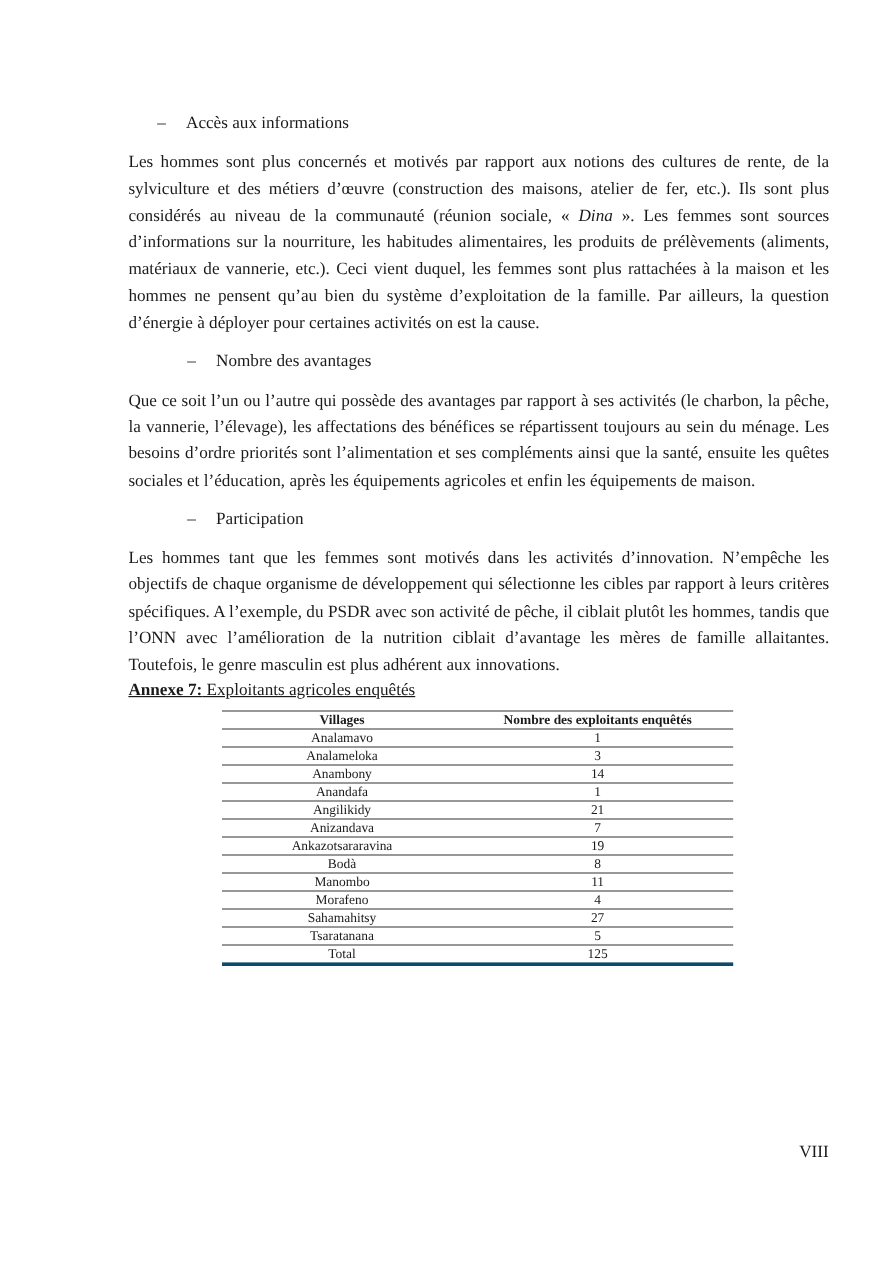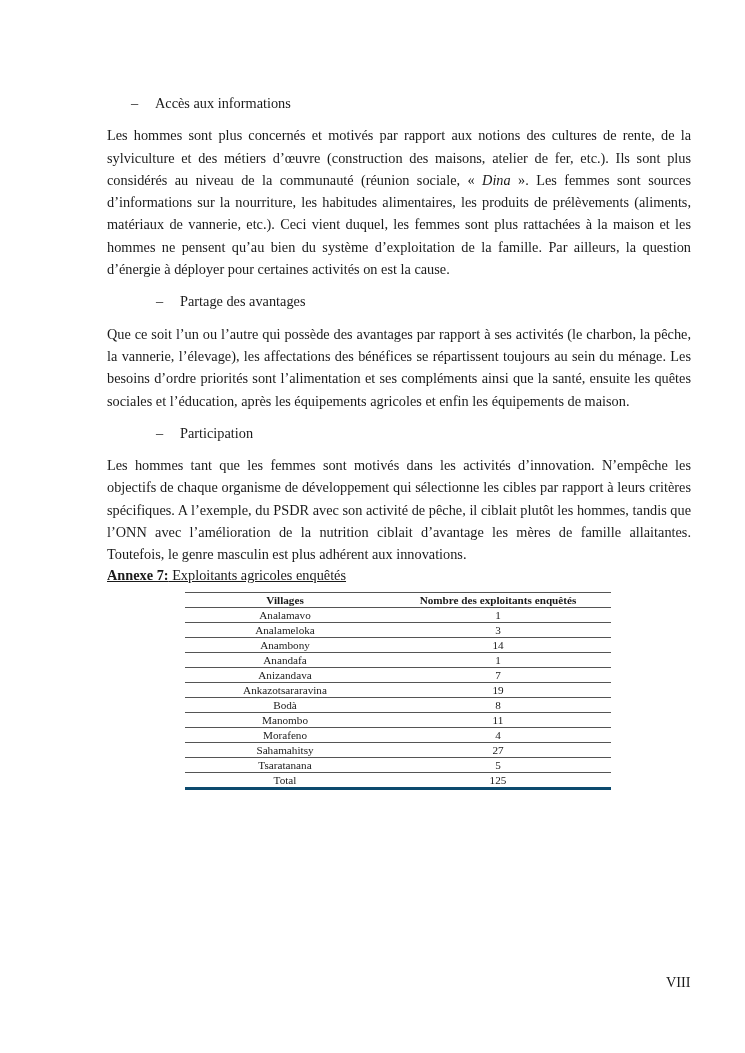--- a/index.html
+++ b/index.html
@@ -15,35 +15,35 @@
   .caption { margin: 0; line-height: 18px; }
   .caption .cap-title { text-decoration: underline; }
   .caption .cap-label { font-weight: bold; }
   table.annex { position: absolute; left: 185px; top: 592px; width: 426px; border-collapse: collapse;
                 font-size: 11.2px; line-height: 14px; }
   table.annex th, table.annex td { border-top: 1px solid #555; padding: 0; height: 14px; text-align: center; }
   table.annex tr:last-child td { border-bottom: 3px solid #0c4a6e; }
   table.annex th { font-weight: bold; }
   table.annex td.village { font-weight: normal; width: 200px; }
   table.annex th.col-village { width: 200px; }
-  .pagenum { position: absolute; left: 666px; top: 974px; font-size: 14.3px; }
+  .pagenum { position: absolute; left: 666px; top: 952px; font-size: 14.3px; }
 </style>
 </head>
 <body>
 
 <div class="page">
   <div class="bullet l1">
     <span class="dash">–</span>
     <span>Accès aux informations</span>
   </div>
   <p class="para"><span>Les hommes sont plus concernés et motivés par rapport aux notions des cultures de rente, de la sylviculture et des métiers d’œuvre (construction des maisons, atelier de fer, etc.). Ils sont plus considérés au niveau de la communauté (réunion sociale,  « </span><em>Dina</em><span> ». Les femmes sont sources d’informations sur la nourriture, les habitudes alimentaires, les produits de prélèvements (aliments, matériaux de vannerie, etc.). Ceci vient duquel, les femmes sont plus rattachées à la maison et les hommes ne pensent qu’au bien du système d’exploitation de la famille. Par ailleurs, la question d’énergie à déployer pour certaines activités on est la cause.</span></p>
 
   <div class="bullet l2">
     <span class="dash">–</span>
-    <span>Partage des avantages</span>
+    <span>Nombre des avantages</span>
   </div>
   <p class="para">Que ce soit l’un ou l’autre qui possède des avantages par rapport à ses activités (le charbon, la pêche, la vannerie, l’élevage), les affectations des bénéfices se répartissent toujours au sein du ménage. Les besoins d’ordre priorités sont l’alimentation et ses compléments ainsi que la santé, ensuite les quêtes sociales et l’éducation, après les équipements agricoles et enfin les équipements de maison.</p>
 
   <div class="bullet l2">
     <span class="dash">–</span>
     <span>Participation</span>
   </div>
   <p class="para" style="margin-bottom:0">Les hommes tant que les femmes sont motivés dans les activités d’innovation. N’empêche les objectifs de chaque organisme de développement qui sélectionne les cibles par rapport à leurs critères spécifiques. A l’exemple, du PSDR avec son activité de pêche, il ciblait plutôt les hommes, tandis que l’ONN avec l’amélioration de la nutrition ciblait d’avantage les mères de famille allaitantes. Toutefois, le genre masculin est plus adhérent aux innovations.</p>
 
   <p class="caption"><span class="cap-title"><span class="cap-label">Annexe 7:</span><span> Exploitants agricoles enquêtés</span></span></p>
@@ -65,20 +65,24 @@
         <td class="village">Analameloka</td>
         <td>3</td>
       </tr>
       <tr>
         <td class="village">Anambony</td>
         <td>14</td>
       </tr>
       <tr>
         <td class="village">Anandafa</td>
         <td>1</td>
+      </tr>
+      <tr>
+        <td class="village">Angilikidy</td>
+        <td>21</td>
       </tr>
       <tr>
         <td class="village">Anizandava</td>
         <td>7</td>
       </tr>
       <tr>
         <td class="village">Ankazotsararavina</td>
         <td>19</td>
       </tr>
       <tr>

